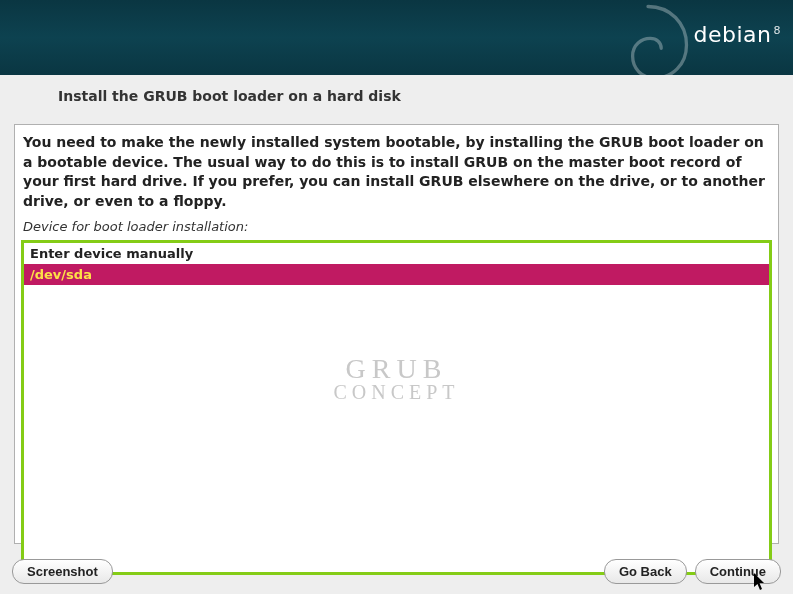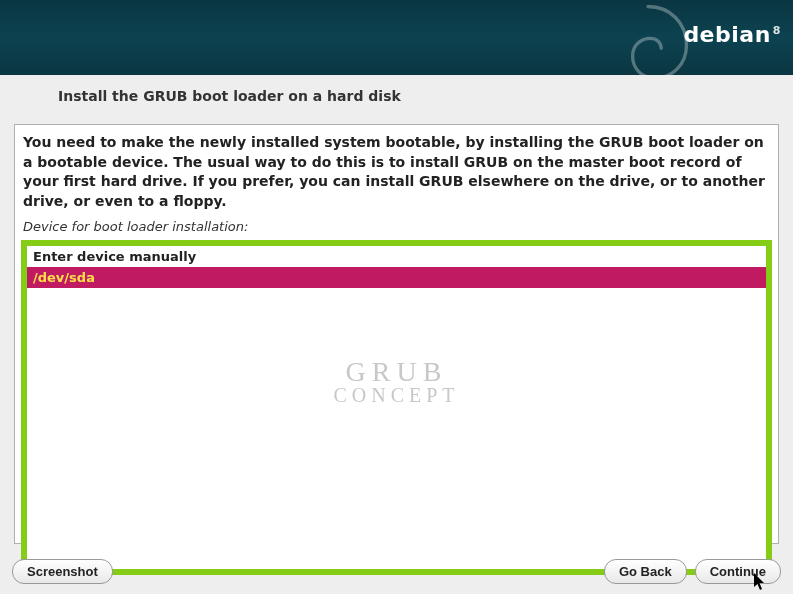--- a/index.html
+++ b/index.html
@@ -34,21 +34,21 @@
     .swirl svg {
       width: 100%;
       height: 100%;
     }
     .brand {
       position: absolute;
       right: 12px;
       top: 22px;
       color: #ffffff;
       font-size: 22px;
-      font-weight: bold;
+      font-weight: normal;
       letter-spacing: 0.5px;
     }
     .brand sup {
       font-size: 11px;
       vertical-align: super;
       margin-left: 2px;
       opacity: 0.85;
     }
     .page-title {
       padding: 13px 14px 20px 14px;
@@ -72,21 +72,21 @@
       color: #222222;
     }
     .field-label {
       padding: 2px 8px 4px 8px;
       font-size: 13px;
       font-style: italic;
       color: #333333;
     }
     .device-list {
       margin: 2px 6px 6px 6px;
-      border: 6px solid #84cc16;
+      border: 3px solid #84cc16;
       background: #ffffff;
       height: 335px;
       position: relative;
     }
     .list-item {
       padding: 3px 6px;
       font-size: 13px;
       cursor: pointer;
     }
     .list-item.selected {

